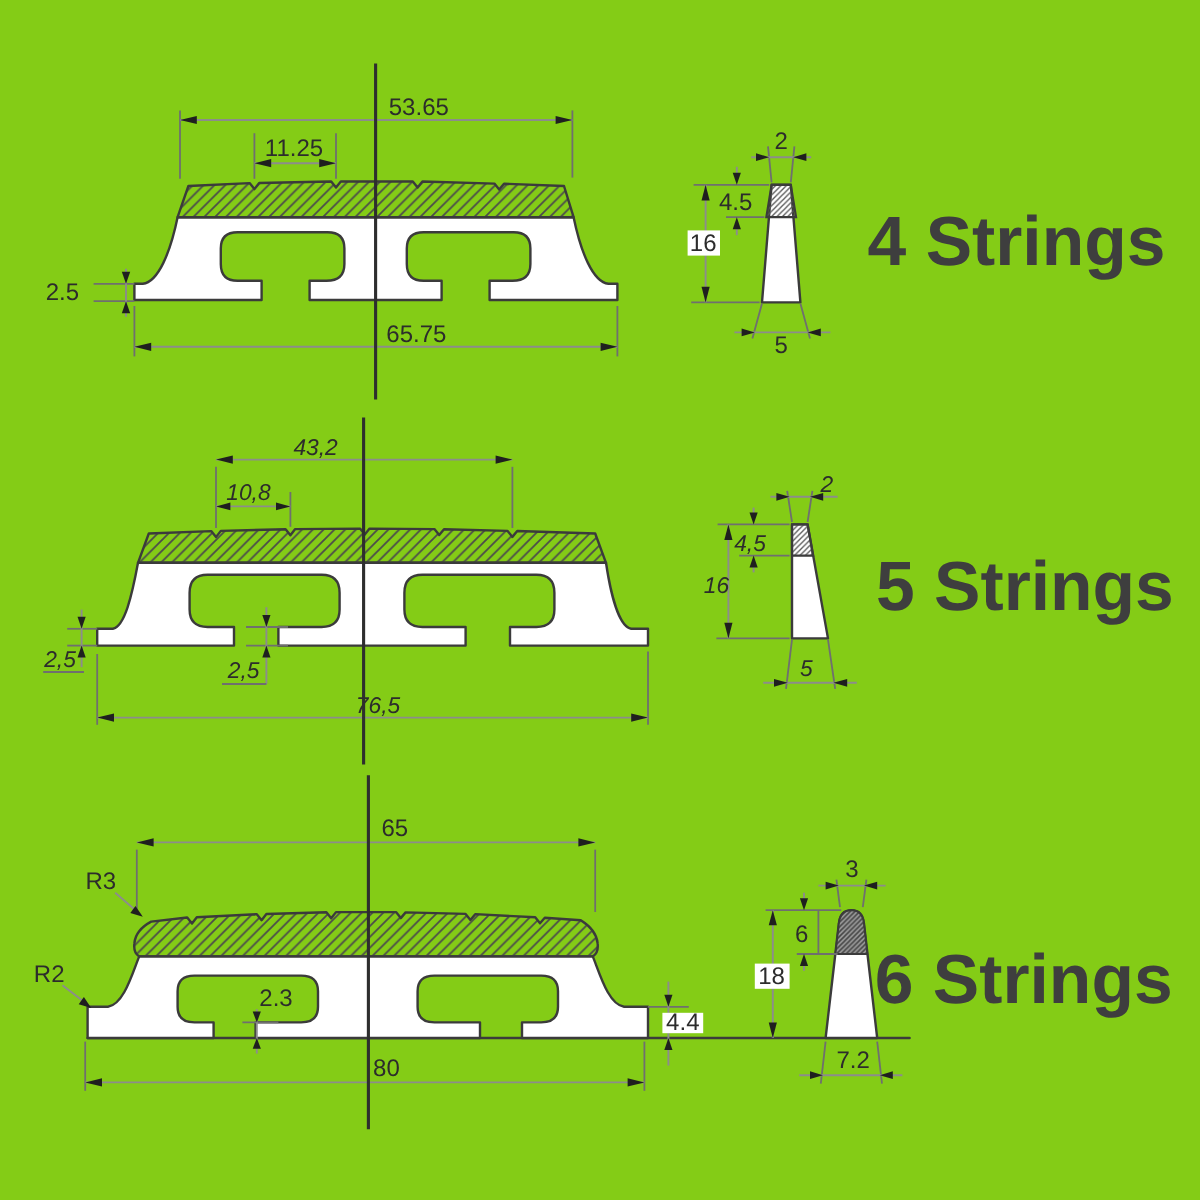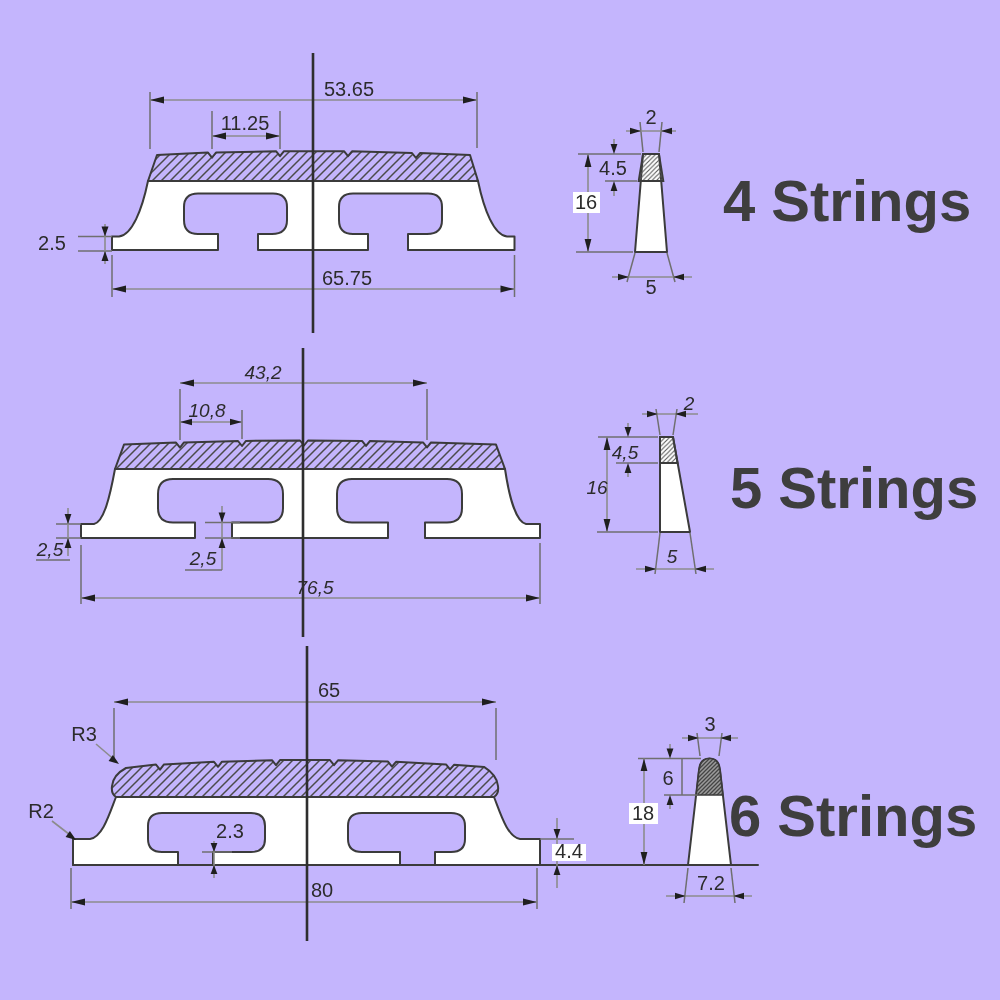--- a/index.html
+++ b/index.html
@@ -1,16 +1,16 @@
 <!DOCTYPE html>
 <html><head>
 <meta charset="utf-8">
 <style>
   html,body{margin:0;padding:0;background:#fff;}
-  .page{width:1000px;height:1000px;background:#c4b5fd;position:relative;overflow:hidden;
+  .page{width:1000px;height:1000px;background:#84cc16;position:relative;overflow:hidden;
         font-family:"Liberation Sans",sans-serif;}
   svg{display:block;}
   .geo{fill:none;stroke:#3b3b3b;stroke-width:2;stroke-linejoin:round;stroke-linecap:round;}
   .geoF{fill:#ffffff;stroke:#3b3b3b;stroke-width:2;stroke-linejoin:round;}
   .dim{stroke:#8c8c8c;stroke-width:1.6;fill:none;}
   .ext{stroke:#6f6f6f;stroke-width:1.5;fill:none;}
   .arr{fill:#1f1f1f;stroke:none;}
   .dt{font-family:"Liberation Sans",sans-serif;font-size:20px;fill:#2c2c2c;}
   .it{font-style:italic;font-size:19px;}
   .big{font-family:"Liberation Sans",sans-serif;font-size:58px;font-weight:bold;fill:#3e3e3e;}

